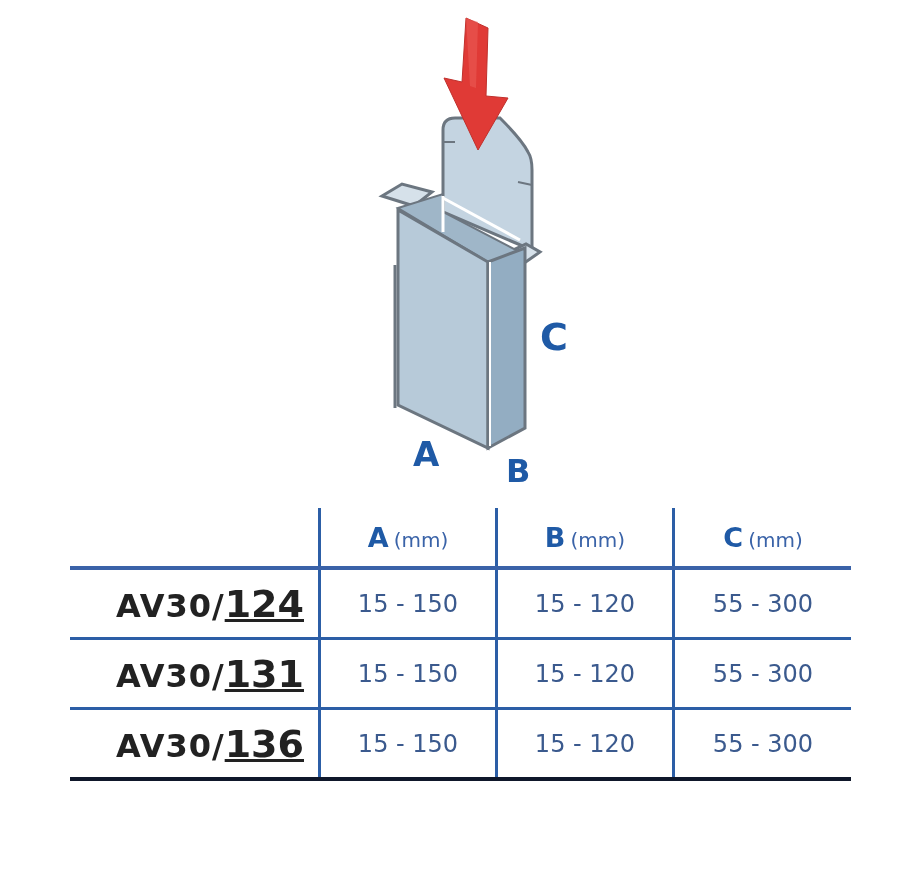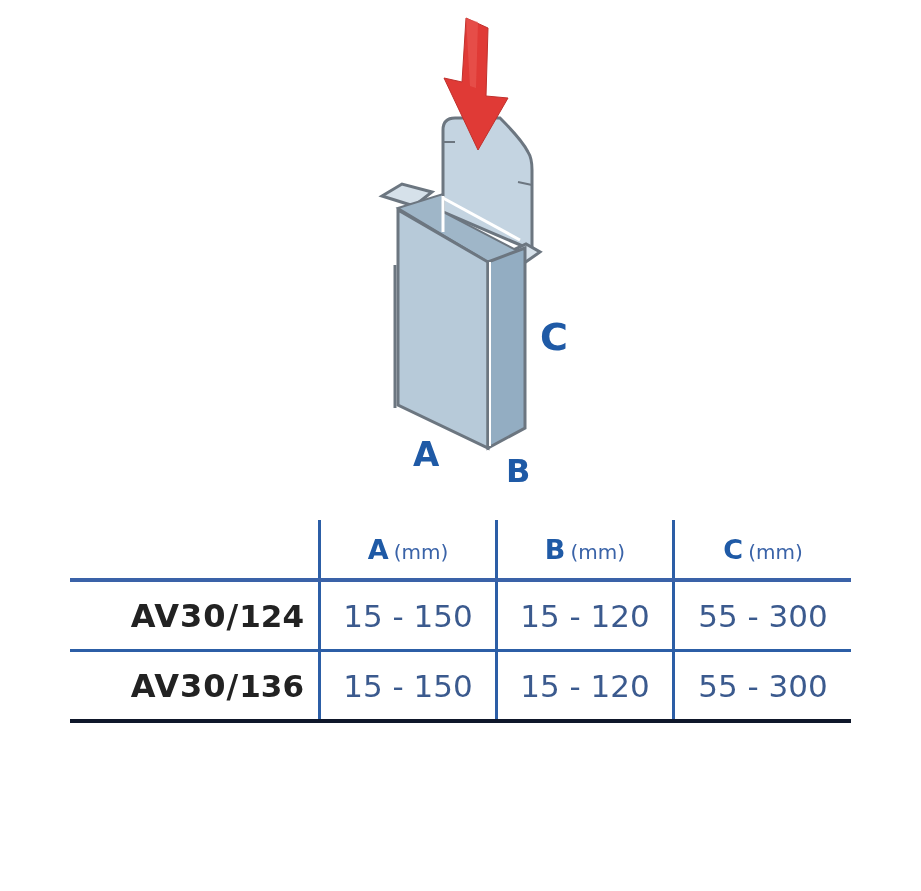--- a/index.html
+++ b/index.html
@@ -4,39 +4,39 @@
 <style>
   html, body { margin: 0; padding: 0; background: #ffffff; }
   body { width: 921px; height: 891px; position: relative; overflow: hidden; font-family: "DejaVu Sans", sans-serif; }
   .figure { position: absolute; left: 0; top: 0; width: 921px; height: 500px; }
   .figure svg { position: absolute; left: 0; top: 0; }
   .dim-label { position: absolute; color: #1f5aa6; font-weight: bold; font-family: "DejaVu Sans", sans-serif; }
   .dim-a { left: 413px; top: 434px; font-size: 34px; }
   .dim-b { left: 506px; top: 452px; font-size: 32px; }
   .dim-c { left: 540px; top: 315px; font-size: 38px; }
 
-  .table-wrap { position: absolute; left: 70px; top: 520px; }
+  .table-wrap { position: absolute; left: 70px; top: 508px; }
   table.spec { border-collapse: collapse; }
   table.spec td, table.spec th { padding: 0; height: 67px; }
   table.spec th { height: 58px; font-weight: normal; vertical-align: middle; }
   .col-model { width: 248px; }
   .col-a { width: 174px; }
   .col-b { width: 174px; margin-left: 12px; }
   .col-c { width: 176px; }
   .vline { border-left: 3px solid #2c5ea6; }
   .hline-top { border-top: 4px solid #3a62a8; }
   .hline { border-top: 3px solid #2c5ea6; }
   .hline-bottom { border-bottom: 4px solid #0f172a; }
   .head-letter { color: #1f5aa6; font-weight: bold; font-size: 27px; }
   .head-unit { color: #3a63a8; font-size: 20px; }
   .head-cell { text-align: center; }
   .model-cell { text-align: right; padding-right: 14px !important; color: #222222; font-weight: bold; white-space: nowrap; }
   .model-main { font-size: 32px; letter-spacing: 1px; }
-  .model-sub { font-size: 31px; }
-  .val-cell { text-align: center; color: #3b5a8e; font-size: 31px; font-family: "DejaVu Sans", sans-serif; white-space: nowrap; }
+  .model-sub { font-size: 38px; text-decoration: underline; }
+  .val-cell { text-align: center; color: #3b5a8e; font-size: 24px; font-family: "DejaVu Sans", sans-serif; white-space: nowrap; }
 </style>
 </head>
 <body>
 
 <div class="figure">
   <svg width="921" height="500" viewBox="0 0 921 500">
 
     <path d="M443 130 Q443 118 455 118 L500 118 Q522 140 528 152 Q532 158 532 170 L532 250 L443 212 Z" fill="#c4d4e1" stroke="#6c7680" stroke-width="3"></path>
     <line x1="443" y1="142" x2="455" y2="142" stroke="#6c7680" stroke-width="2"></line>
     <line x1="518" y1="182" x2="532" y2="185" stroke="#6c7680" stroke-width="2"></line>
@@ -86,20 +86,28 @@
     <tbody>
       <tr class="hline-top">
         <td class="model-cell hline-top">
           <span class="model-main">AV30/</span><span class="model-sub">124</span>
         </td>
         <td class="val-cell vline hline-top">15 - 150</td>
         <td class="val-cell vline hline-top">15 - 120</td>
         <td class="val-cell vline hline-top">55 - 300</td>
       </tr>
       <tr>
+        <td class="model-cell hline">
+          <span class="model-main">AV30/</span><span class="model-sub">131</span>
+        </td>
+        <td class="val-cell vline hline">15 - 150</td>
+        <td class="val-cell vline hline">15 - 120</td>
+        <td class="val-cell vline hline">55 - 300</td>
+      </tr>
+      <tr>
         <td class="model-cell hline hline-bottom">
           <span class="model-main">AV30/</span><span class="model-sub">136</span>
         </td>
         <td class="val-cell vline hline hline-bottom">15 - 150</td>
         <td class="val-cell vline hline hline-bottom">15 - 120</td>
         <td class="val-cell vline hline hline-bottom">55 - 300</td>
       </tr>
     </tbody>
   </table>
 </div>

